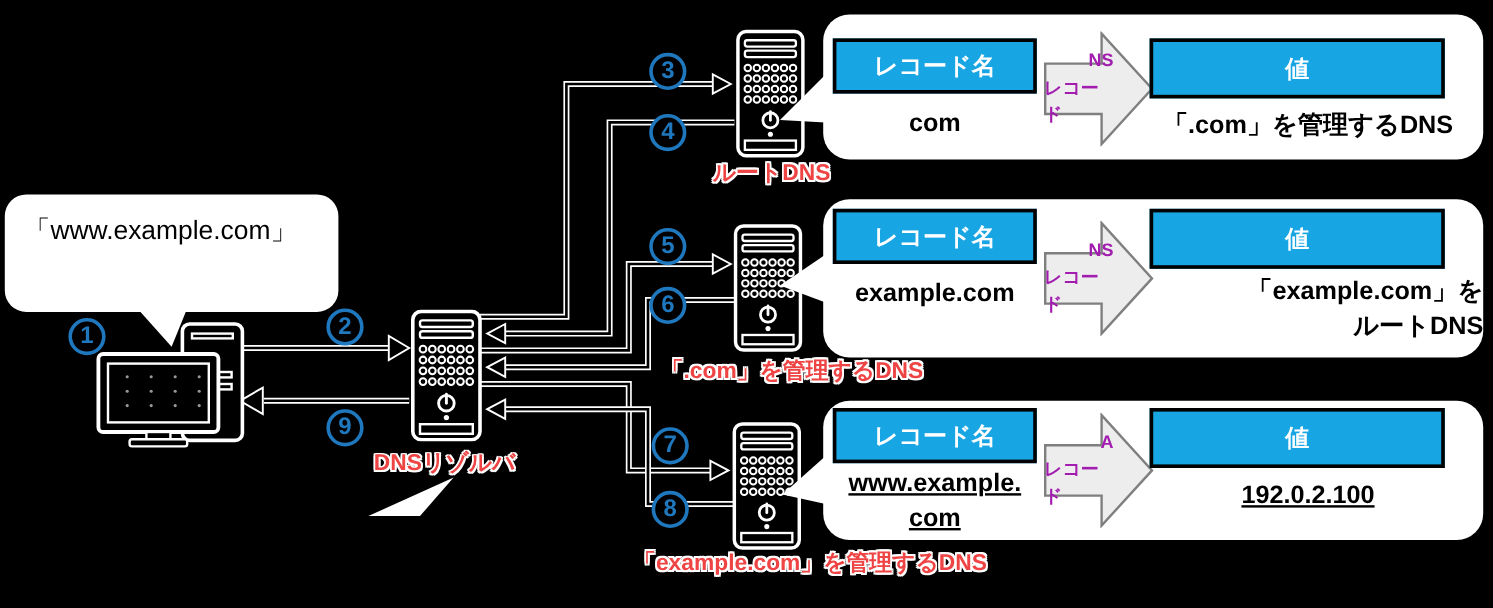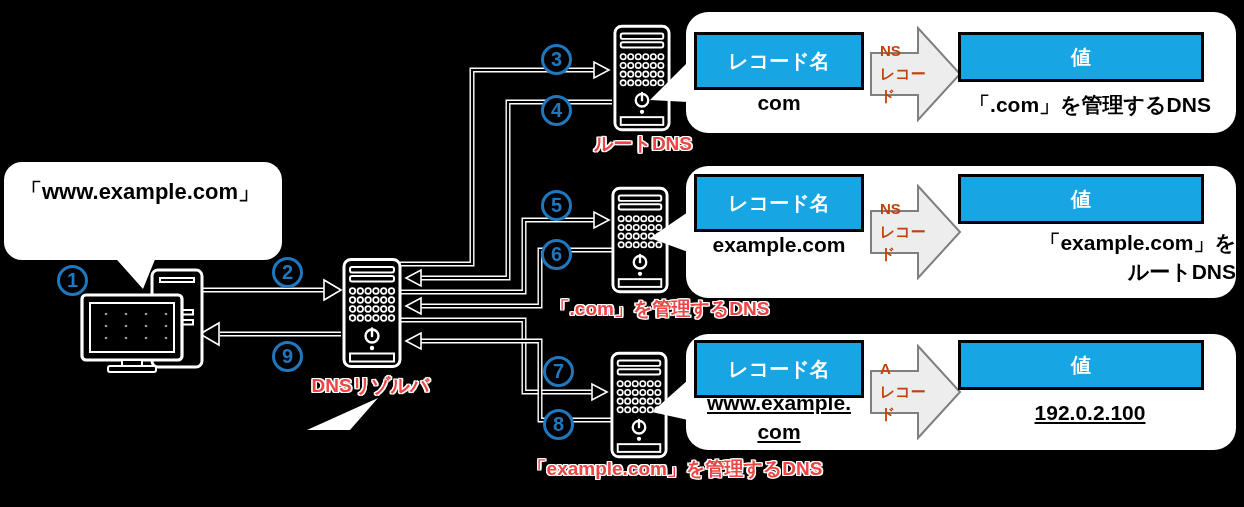--- a/index.html
+++ b/index.html
@@ -5,45 +5,45 @@
   html,body{margin:0;padding:0;background:#000;}
   .stage{position:relative;width:1244px;height:507px;background:#000;overflow:hidden;
          font-family:"Liberation Sans","DejaVu Sans",sans-serif;}
   .layer{position:absolute;left:0;top:0;pointer-events:none;}
   .wo{fill:none;stroke:#fff;stroke-width:5;}
   .wi{fill:none;stroke:#000;stroke-width:2.2;}
   .ah{fill:#000;stroke:#fff;stroke-width:1.6;stroke-linejoin:miter;}
   .tail{fill:#fff;}
   .bubble{position:absolute;background:#fff;box-sizing:border-box;}
   .client-bubble{left:4px;top:162px;width:278px;height:98px;border-radius:18px;
-                 padding:9px 16px 0 16px;color:#000;font-weight:bold;font-size:22px;line-height:42px;}
+                 padding:9px 16px 0 16px;color:#000;font-weight:normal;font-size:22px;line-height:42px;}
   .answer-bubble{left:176px;top:424px;width:242px;height:64px;border-radius:14px;
                  display:flex;align-items:center;padding-left:14px;color:#000;font-weight:bold;font-size:22px;}
   .table-bubble{left:686px;width:550px;border-radius:22px;}
   .row1{top:12px;height:121px;}
   .row2{top:166px;height:132px;}
   .row3{top:334px;height:116px;}
   .hdr-box{position:absolute;border:3px solid #000;box-sizing:border-box;
            display:flex;align-items:center;justify-content:center;
            color:#fff;font-weight:bold;font-size:20px;}
-  .rec-box{left:8px;width:170px;height:58px;}
+  .rec-box{left:8px;width:170px;height:46px;}
   .val-box{left:272px;width:246px;height:50px;}
   .row1 .rec-box,.row1 .val-box{top:20px;}
   .row2 .rec-box,.row2 .val-box{top:8px;}
   .row3 .rec-box,.row3 .val-box{top:6px;}
   .cell-text{position:absolute;color:#000;font-weight:bold;font-size:21px;text-align:center;line-height:1.4;}
   .rec-text{left:0;width:186px;}
   .val-text{left:258px;width:292px;}
   .row1 .rec-text{top:76px;} .row1 .val-text{top:78px;}
   .row2 .rec-text{top:64px;} .row2 .val-text{top:62px;text-align:right;}
   .row3 .rec-text{top:54px;text-decoration:underline;} .row3 .val-text{top:64px;text-decoration:underline;}
   .block-arrow{position:absolute;left:184px;width:92px;height:96px;}
   .row1 .block-arrow{top:14px;} .row2 .block-arrow{top:18px;} .row3 .block-arrow{top:10px;}
   .arrow-label{position:absolute;left:0;top:0;width:58px;height:96px;display:flex;flex-direction:column;
-               align-items:flex-start;justify-content:center;color:#c2410c;font-weight:bold;font-size:15px;line-height:1.5;padding-left:10px;}
+               align-items:flex-end;justify-content:center;color:#a21caf;font-weight:bold;font-size:15px;line-height:1.5;}
   .step{position:absolute;width:31px;height:31px;border:3px solid #1F78BE;border-radius:50%;
         box-sizing:border-box;background:#000;color:#1F78BE;font-weight:bold;font-size:20px;
         display:flex;align-items:center;justify-content:center;}
   .outlined{position:absolute;color:#ef4444;font-weight:bold;font-size:19px;white-space:nowrap;text-align:center;
             text-shadow:-1.4px -1.4px 0 #fff,1.4px -1.4px 0 #fff,-1.4px 1.4px 0 #fff,1.4px 1.4px 0 #fff,
                         -1.4px 0 0 #fff,1.4px 0 0 #fff,0 -1.4px 0 #fff,0 1.4px 0 #fff;}
 </style>
 </head>
 <body>
 

